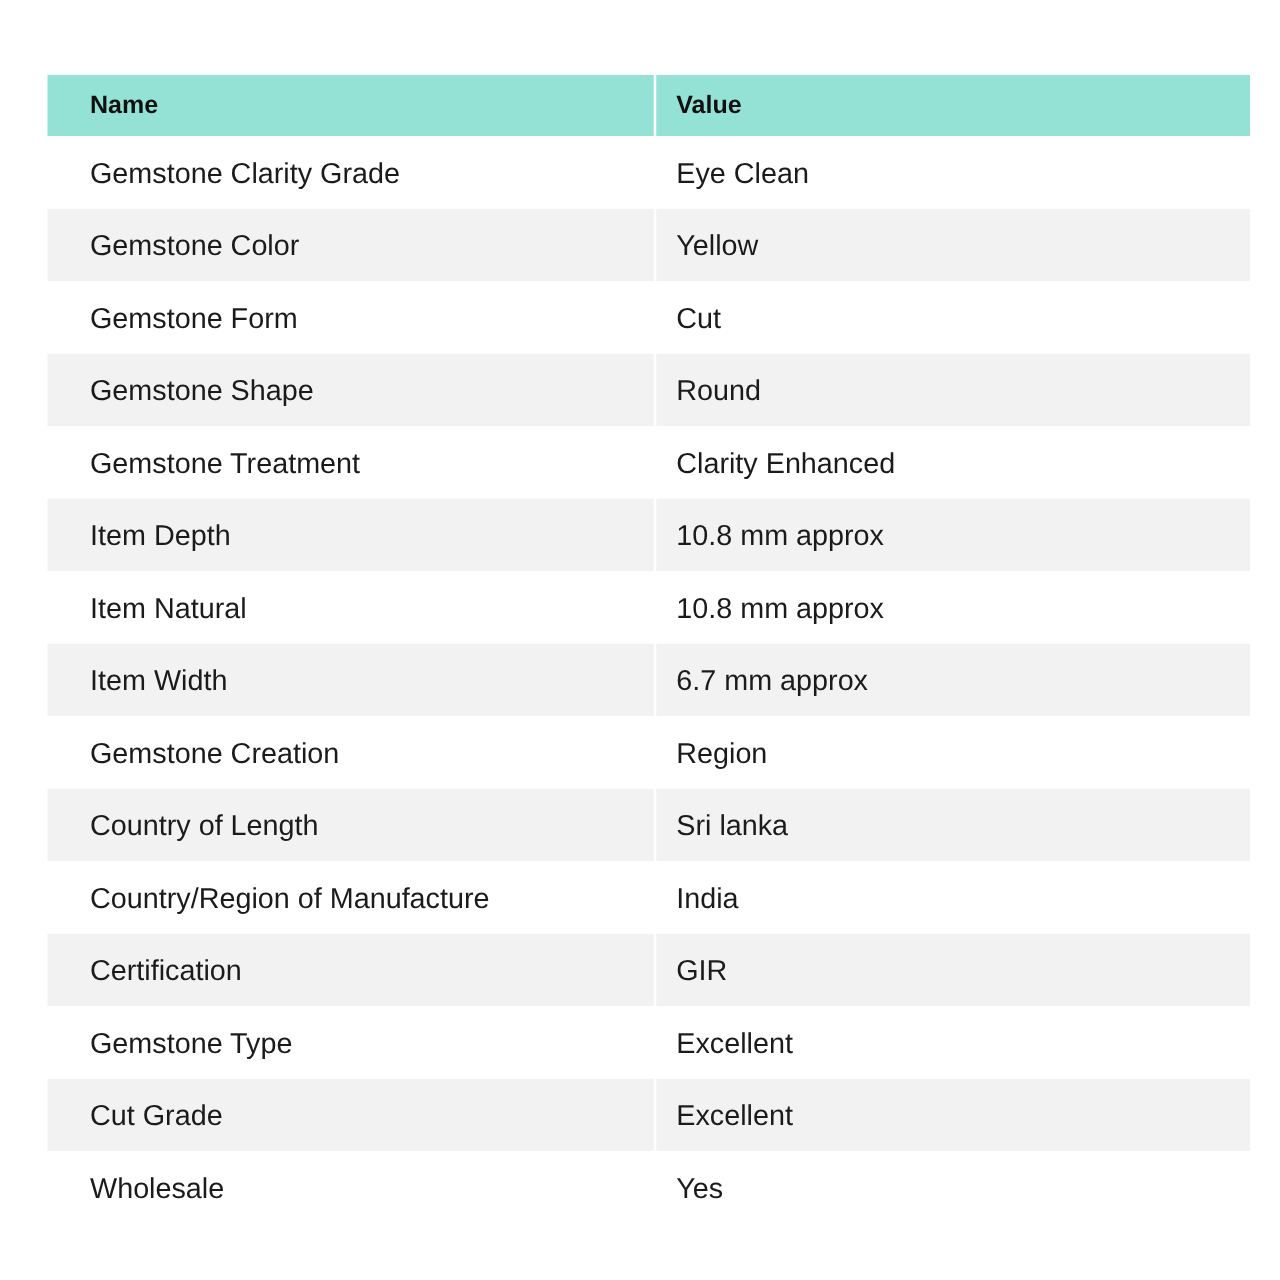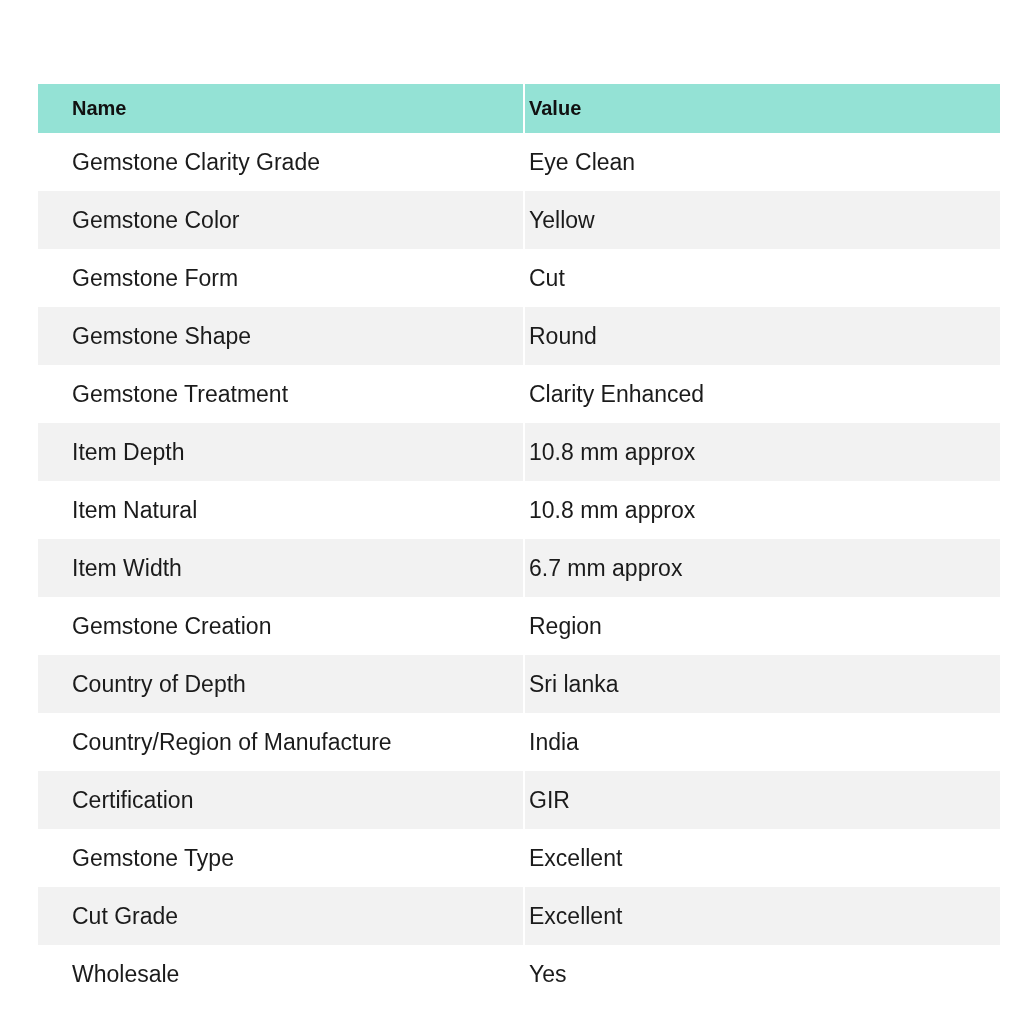--- a/index.html
+++ b/index.html
@@ -14,21 +14,21 @@
   .page {
     width: 1024px;
     height: 1024px;
     overflow: hidden;
     background: #ffffff;
   }
   table.spec-table {
     border-collapse: collapse;
     table-layout: fixed;
     width: 962px;
-    margin: 84px 0 0 38px;
+    margin: 60px 0 0 38px;
   }
   table.spec-table col.col-name  { width: 486px; }
   table.spec-table col.col-value { width: 476px; }
 
   thead th {
     background: #94e2d5;
     height: 49px;
     text-align: left;
     vertical-align: middle;
     font-size: 20px;
@@ -46,21 +46,21 @@
     padding: 0;
     background: #ffffff;
   }
   tr.alt td {
     background: #f2f2f2;
   }
   th:first-child, td:first-child {
     padding-left: 34px;
   }
   th:nth-child(2), td:nth-child(2) {
-    padding-left: 4px;
+    padding-left: 16px;
     border-left: 2px solid #ffffff;
   }
 </style>
 </head>
 <body>
 
 <div class="page">
   <table class="spec-table">
     <colgroup>
       <col class="col-name">
@@ -103,21 +103,21 @@
         </tr>
         <tr class="alt">
           <td>Item Width</td>
           <td>6.7 mm approx</td>
         </tr>
         <tr>
           <td>Gemstone Creation</td>
           <td>Region</td>
         </tr>
         <tr class="alt">
-          <td>Country of Depth</td>
+          <td>Country of Length</td>
           <td>Sri lanka</td>
         </tr>
         <tr>
           <td>Country/Region of Manufacture</td>
           <td>India</td>
         </tr>
         <tr class="alt">
           <td>Certification</td>
           <td>GIR</td>
         </tr>

